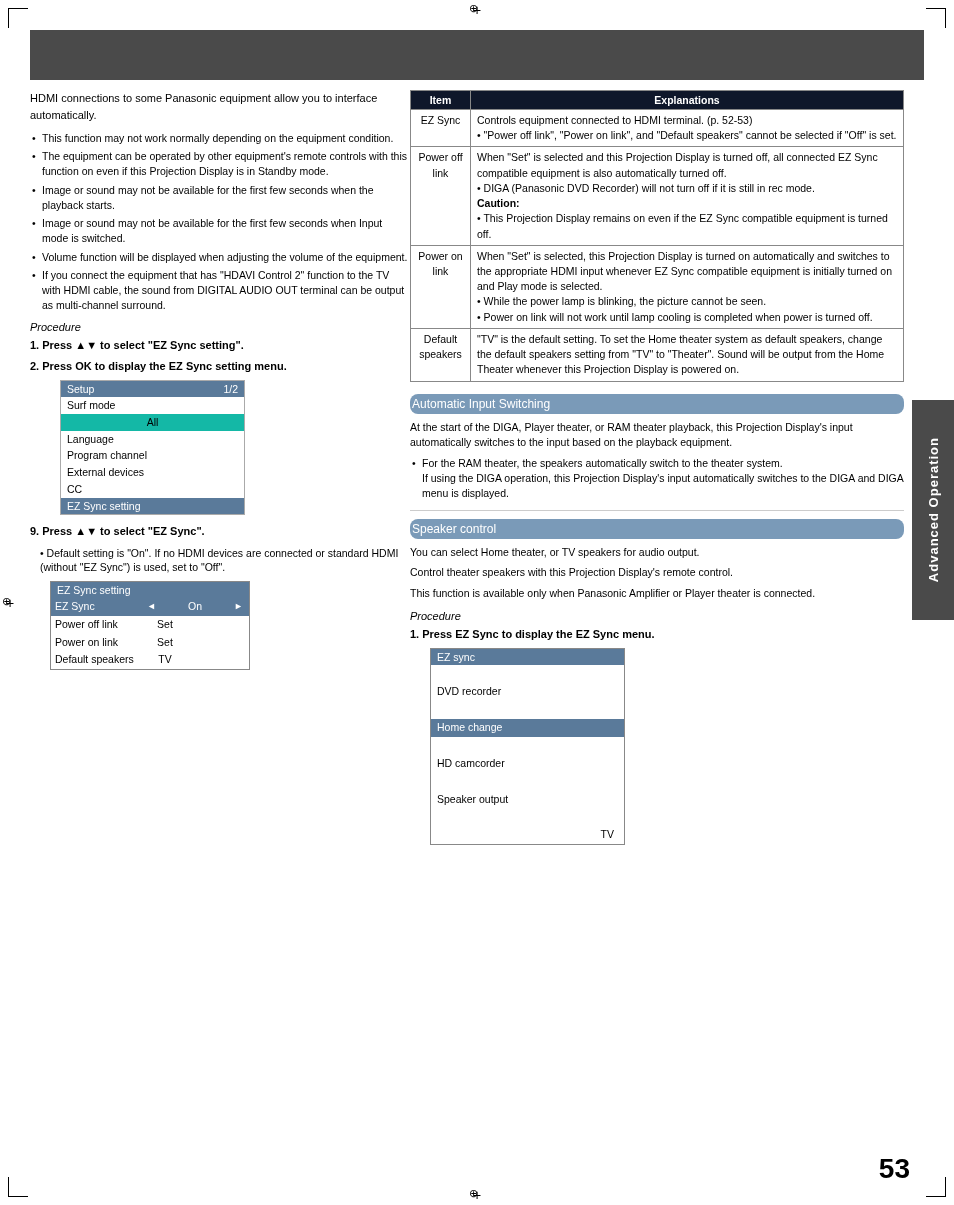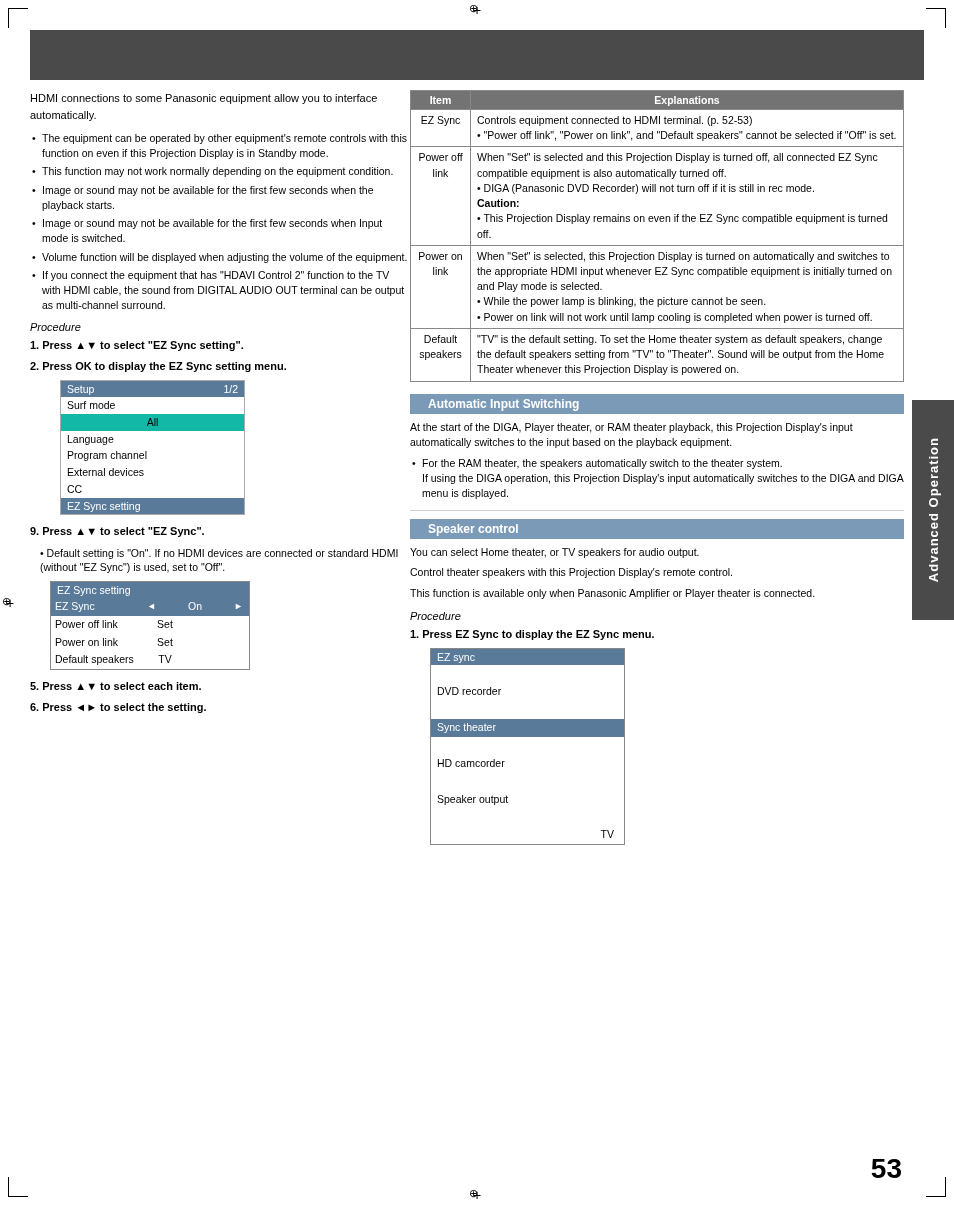--- a/index.html
+++ b/index.html
@@ -83,21 +83,21 @@
       writing-mode: vertical-rl;
       transform: rotate(180deg);
       white-space: nowrap;
       letter-spacing: 1px;
     }
 
     
     .page-number {
       position: absolute;
       bottom: 20px;
-      right: 52px;
+      right: 44px;
       font-size: 28px;
       font-weight: bold;
       color: #000;
     }
 
     
     .content-area {
       position: absolute;
       top: 90px;
       left: 30px;
@@ -247,21 +247,21 @@
     
 
     
     .info-table {
       width: 100%;
       border-collapse: collapse;
       margin-bottom: 12px;
       font-size: 10.5px;
     }
     .info-table th {
-      background: #737373;
+      background: #0f172a;
       color: #fff;
       padding: 3px 6px;
       border: 1px solid #888;
       text-align: center;
       font-weight: bold;
     }
     .info-table td {
       padding: 3px 6px;
       border: 1px solid #888;
       vertical-align: top;
@@ -274,23 +274,24 @@
     }
     .caution-bold {
       font-weight: bold;
     }
 
     
     .section-header {
       background: #7a9ab8;
       color: #fff;
       font-size: 12px;
-      font-weight: bold;
-      padding: 3px 18px;
+      font-weight: normal;
+      padding: 3px 2px;
       margin-bottom: 6px;
+      border-radius: 8px;
     }
 
     .section-text {
       font-size: 10.5px;
       line-height: 1.5;
       margin-bottom: 5px;
     }
 
     
     .ez-sync-menu-right {
@@ -350,22 +351,22 @@
 
   <div class="page-number">53</div>
 
   <div class="content-area">
 
     <div class="left-column">
 
       <p class="intro-text">HDMI connections to some Panasonic equipment allow you to interface automatically.</p>
 
       <ul class="bullet-list">
+        <li>This function may not work normally depending on the equipment condition.</li>
         <li>The equipment can be operated by other equipment's remote controls with this function on even if this Projection Display is in Standby mode.</li>
-        <li>This function may not work normally depending on the equipment condition.</li>
         <li>Image or sound may not be available for the first few seconds when the playback starts.</li>
         <li>Image or sound may not be available for the first few seconds when Input mode is switched.</li>
         <li>Volume function will be displayed when adjusting the volume of the equipment.</li>
         <li>If you connect the equipment that has "HDAVI Control 2" function to the TV with HDMI cable, the sound from DIGITAL AUDIO OUT terminal can be output as multi-channel surround.</li>
       </ul>
 
       <p class="procedure-label">Procedure</p>
 
       <ol class="numbered-steps">
         <li><span class="step-bold">1. Press ▲▼ to select "EZ Sync setting".</span></li>
@@ -407,24 +408,20 @@
         <div class="ez-sync-row">
           <span class="label-cell">Power on link</span>
           <span class="set-cell">Set</span>
         </div>
         <div class="ez-sync-row">
           <span class="label-cell">Default speakers</span>
           <span class="set-cell">TV</span>
         </div>
       </div>
 
-      <ol class="numbered-steps">
-        <li><span class="step-bold">5. Press ▲▼ to select each item.</span></li>
-        <li><span class="step-bold">6. Press ◄► to select the setting.</span></li>
-      </ol>
 
     </div>
 
     <div class="right-column">
 
       <table class="info-table">
         <thead>
           <tr>
             <th>Item</th>
             <th>Explanations</th>
@@ -479,21 +476,21 @@
 
       <p class="procedure-label">Procedure</p>
 
       <ol class="numbered-steps">
         <li><span class="step-bold">1. Press EZ Sync to display the EZ Sync menu.</span></li>
       </ol>
 
       <div class="ez-sync-menu-right">
         <div class="ez-sync-title-right">EZ sync</div>
         <div class="ez-sync-row-right">DVD recorder</div>
-        <div class="ez-sync-row-right highlighted">Sync theater</div>
+        <div class="ez-sync-row-right highlighted">Home change</div>
         <div class="ez-sync-row-right">HD camcorder</div>
         <div class="ez-sync-row-right">Speaker output</div>
         <div class="ez-sync-row-right last-row">TV</div>
       </div>
 
     </div>
   </div>
 
 </div>
 

